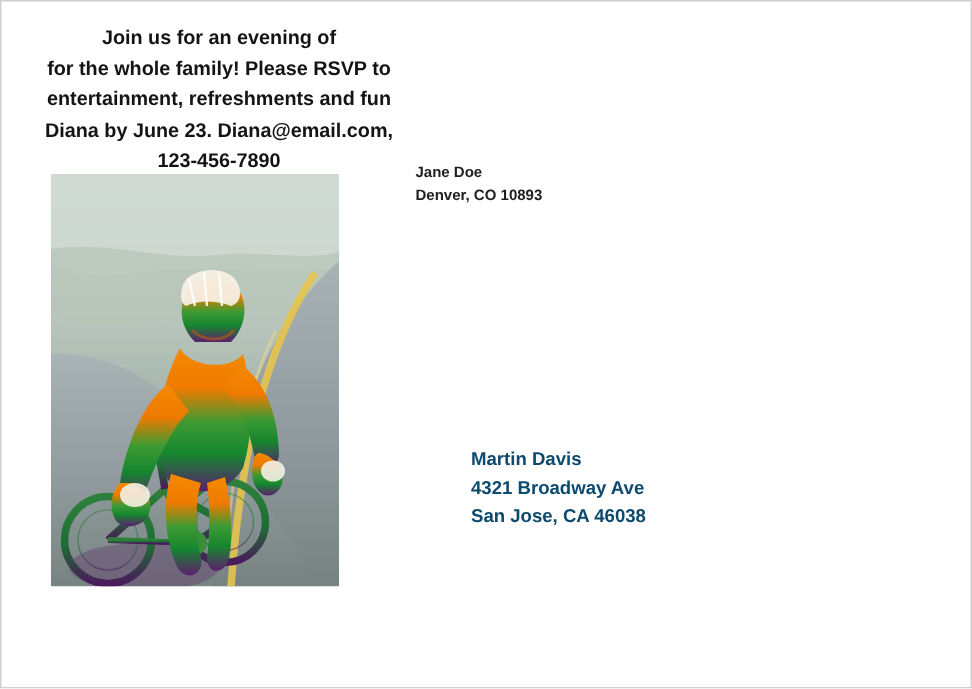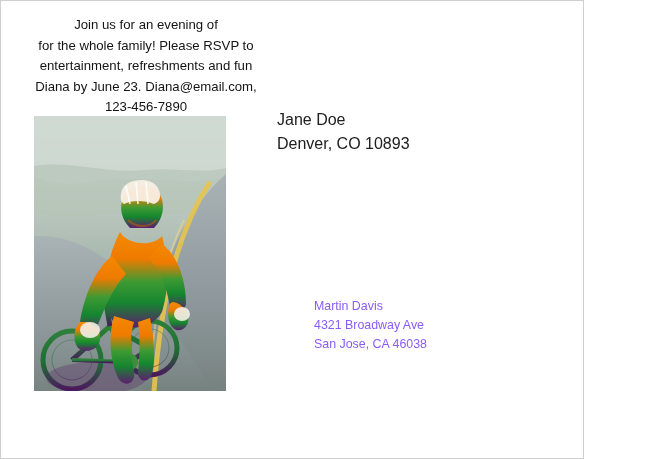--- a/index.html
+++ b/index.html
@@ -5,26 +5,27 @@
   html, body {
     margin: 0;
     padding: 0;
     background: #ffffff;
   }
   body {
     font-family: "Liberation Sans", sans-serif;
   }
   #envelope {
     position: relative;
-    width: 584px;
+    width: 648px;
     height: 459px;
     background: #ffffff;
     border: 1px solid #cfcfcf;
     box-sizing: border-box;
     overflow: hidden;
+    font-weight: bold;
   }
   .message {
     position: absolute;
     left: 20px;
     top: 14px;
     width: 250px;
     text-align: center;
     font-size: 13.2px;
     line-height: 1.56;
     color: #141414;
@@ -41,31 +42,31 @@
     overflow: hidden;
     background: #ffffff;
   }
   .photo svg {
     display: block;
   }
   .return-address {
     position: absolute;
     left: 276px;
     top: 107px;
-    font-size: 16px;
+    font-size: 10px;
     line-height: 1.52;
     color: #202020;
   }
   .recipient-address {
     position: absolute;
     left: 313px;
     top: 296px;
     font-size: 12.4px;
     line-height: 1.55;
-    color: #8b5cf6;
+    color: #0c4a6e;
   }
   .addr-line {
     white-space: nowrap;
   }
 </style>
 </head>
 <body>
 
 <div id="envelope">
 

